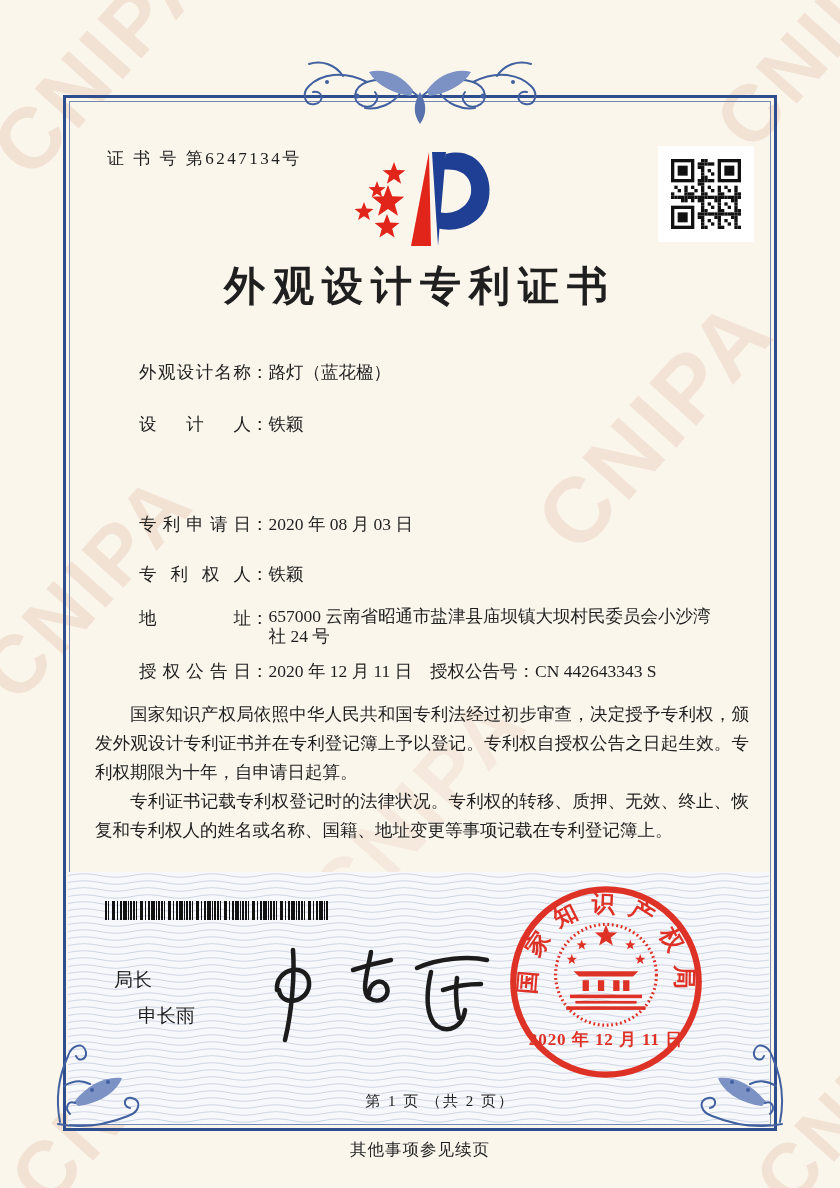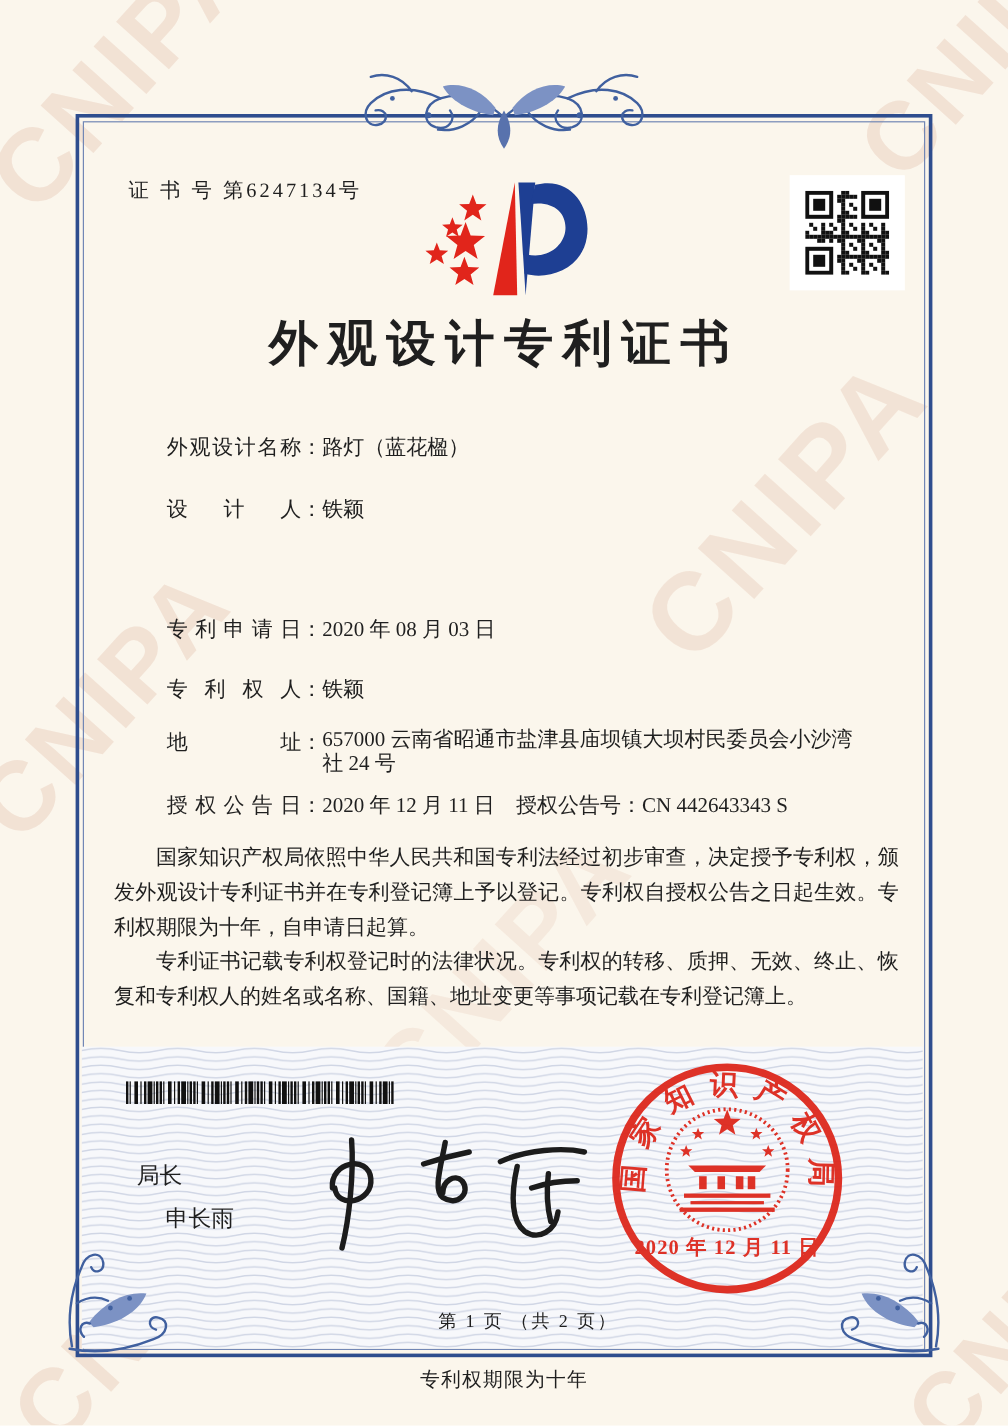--- a/index.html
+++ b/index.html
@@ -411,15 +411,15 @@
     <polygon points="0.0,-56.0 3.2,-47.4 12.4,-47.0 5.2,-41.3 7.6,-32.5 0.0,-37.5 -7.6,-32.5 -5.2,-41.3 -12.4,-47.0 -3.2,-47.4"></polygon>
         <polygon points="-27.0,-39.0 -25.5,-35.0 -21.3,-34.9 -24.6,-32.2 -23.5,-28.1 -27.0,-30.5 -30.5,-28.1 -29.4,-32.2 -32.7,-34.9 -28.5,-35.0"></polygon>
         <polygon points="27.0,-39.0 28.5,-35.0 32.7,-34.9 29.4,-32.2 30.5,-28.1 27.0,-30.5 23.5,-28.1 24.6,-32.2 21.3,-34.9 25.5,-35.0"></polygon>
         <polygon points="-38.0,-23.0 -36.5,-19.0 -32.3,-18.9 -35.6,-16.2 -34.5,-12.1 -38.0,-14.5 -41.5,-12.1 -40.4,-16.2 -43.7,-18.9 -39.5,-19.0"></polygon>
         <polygon points="38.0,-23.0 39.5,-19.0 43.7,-18.9 40.4,-16.2 41.5,-12.1 38.0,-14.5 34.5,-12.1 35.6,-16.2 32.3,-18.9 36.5,-19.0"></polygon>
       </g>
     <text x="120" y="190" text-anchor="middle" font-size="19" font-weight="bold" fill="#dd2418" letter-spacing="1">2020 年 12 月 11 日</text>
   </svg>
 
   <div class="page-num">第 1 页 （共 2 页）</div>
-  <div class="cont-note">专利权期限为十年</div>
+  <div class="cont-note">其他事项参见续页</div>
 
 </div>
 
 </body></html>

